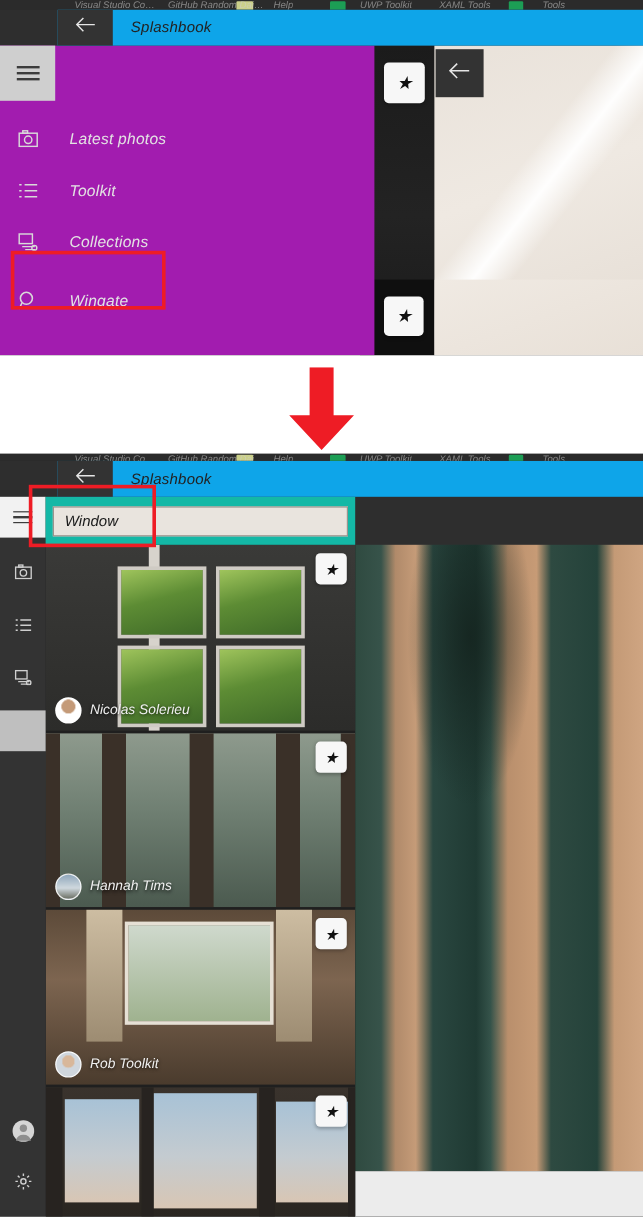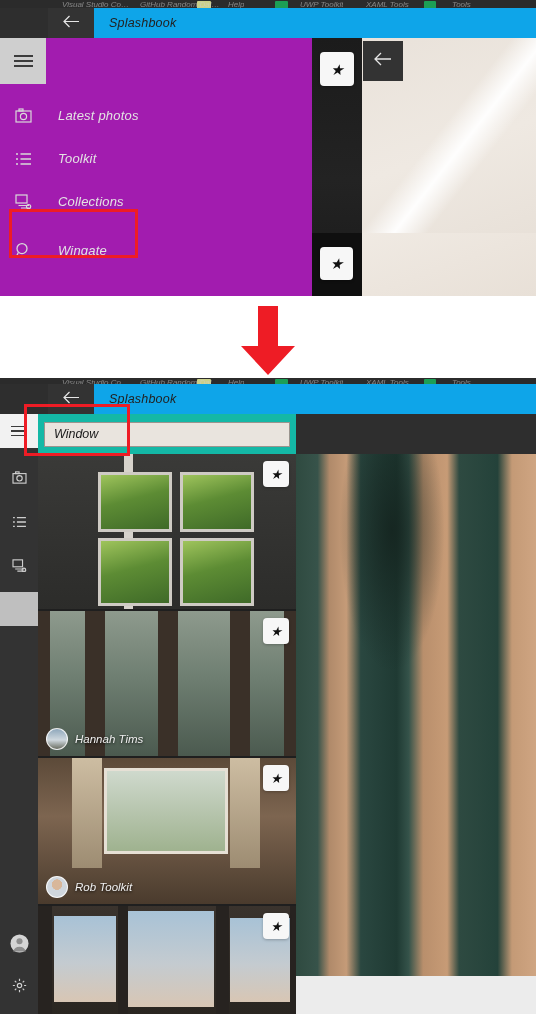--- a/index.html
+++ b/index.html
@@ -326,20 +326,24 @@
 
       <div class="card" style="top:0; height:155px;">
         <div class="ph ph1">
           <div class="mull" style="left:86px; top:0; width:9px; bottom:0;"></div>
           <div class="pane" style="left:60px; top:18px; width:74px; height:60px;"></div>
           <div class="pane" style="left:142px; top:18px; width:74px; height:60px;"></div>
           <div class="pane" style="left:60px; top:84px; width:74px; height:68px;"></div>
           <div class="pane" style="left:142px; top:84px; width:74px; height:68px;"></div>
         </div>
         <div class="starbtn">★</div>
+        <div class="credit">
+          <span class="avatar" style="background:radial-gradient(circle at 50% 34%, #c49a78 0 34%, #ffffff 36%),linear-gradient(180deg,#3a2b22 0%,#efefef 100%);"></span>
+          <span>Nicolas Solerieu</span>
+        </div>
       </div>
 
       <div class="card" style="top:157px; height:145px;">
         <div class="ph ph2">
           <div class="bar" style="left:0px;   width:12px;"></div>
           <div class="bar" style="left:47px;  width:20px;"></div>
           <div class="bar" style="left:120px; width:20px;"></div>
           <div class="bar" style="left:192px; width:20px;"></div>
           <div class="bar" style="left:246px; width:12px;"></div>
         </div>

